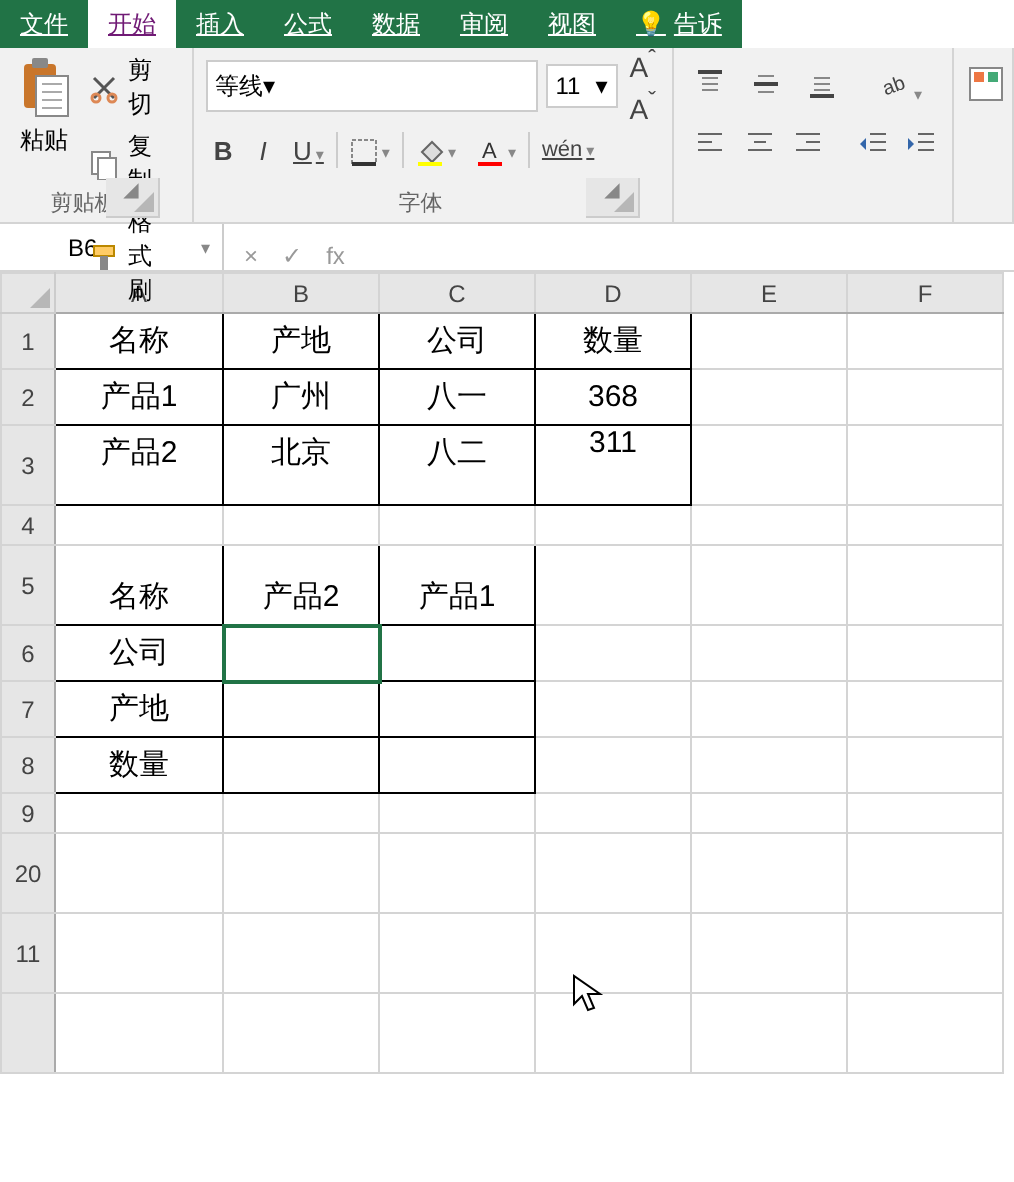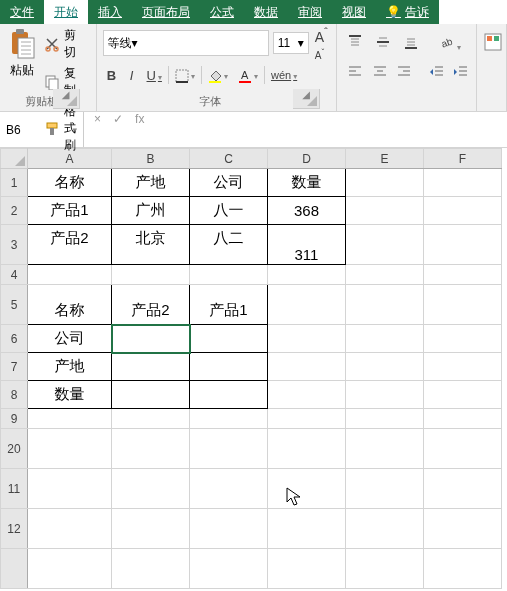--- a/index.html
+++ b/index.html
@@ -1,21 +1,21 @@
 <!DOCTYPE html>
 <html><head>
 <meta charset="utf-8">
 <style>
 * { box-sizing: border-box; margin: 0; padding: 0; font-family: "Microsoft YaHei", sans-serif; }
 body { background: #fff; font-size: 12px; color: #000; overflow: hidden; width: 507px; height: 591px; }
 
 .tabs { display: flex; background: #fff; height: 24px; }
 .tab { padding: 4px 10px; font-size: 12px; color: #fff; background: #217346; cursor: pointer; text-decoration: underline; }
 .tab.file { background: #217346; }
-.tab.active { background: #fff; color: #0f766e; }
+.tab.active { background: #fff; color: #701a75; }
 .tab.tell { display: flex; align-items: center; gap: 4px; }
 
 .ribbon { background: #f1f1f1; border-bottom: 1px solid #d4d4d4; display: flex; height: 88px; }
 .rgroup { border-right: 1px solid #d4d4d4; padding: 2px 6px 0 6px; display: flex; flex-direction: column; position: relative; }
 .rgroup .glabel { position: absolute; bottom: 2px; left: 0; right: 12px; text-align: center; font-size: 11px; color: #666; }
 .rgroup .glabel .corner { position: absolute; right: 4px; bottom: 0; font-size: 10px; color: #888; }
 
 .clip-group { width: 100px; }
 .clip-body { display: flex; gap: 4px; }
 .paste-btn { display: flex; flex-direction: column; align-items: center; gap: 2px; padding: 2px; }
@@ -23,40 +23,40 @@
 .clip-side { display: flex; flex-direction: column; gap: 2px; }
 .clip-item { display: flex; align-items: center; gap: 4px; padding: 1px 2px; font-size: 12px; }
 .clip-item svg { width: 16px; height: 16px; flex-shrink: 0; }
 
 .font-group { width: 250px; }
 .font-row1 { display: flex; gap: 4px; align-items: center; height: 26px; margin-top: 4px; }
 .font-name { flex: 1; display: flex; align-items: center; border: 1px solid #ccc; background: #fff; padding: 12px 4px; height: 22px; }
 .font-size { width: 36px; display: flex; align-items: center; border: 1px solid #ccc; background: #fff; padding: 0 4px; height: 22px; justify-content: space-between; }
 .sizeAA { display: flex; gap: 2px; flex-direction: column; }
 .sizeA { font-size: 14px; color: #444; padding: 0 2px; }
-.sizeA.small { font-size: 10px; }
+.sizeA.small { font-size: 14px; }
 .font-row2 { display: flex; gap: 2px; align-items: center; height: 26px; margin-top: 6px; }
 .fbtn { padding: 2px 4px; min-width: 18px; text-align: center; font-size: 13px; color: #444; position: relative; }
 .fbtn .dd { font-size: 8px; margin-left: 2px; color: #888; }
 .fbtn.bold { font-weight: bold; }
 .fbtn.italic { font-style: italic; }
 .fbtn.underline { text-decoration: underline; }
 .border-btn svg, .fill-btn svg, .color-btn svg { width: 14px; height: 14px; vertical-align: middle; }
 .sep { width: 1px; height: 18px; background: #ccc; }
 .wen-btn { font-size: 11px; text-decoration: underline; }
 
 .align-group { width: 140px; flex-shrink: 0; }
 .align-row { display: flex; gap: 4px; align-items: center; height: 26px; margin-top: 4px; }
 .align-btn svg { width: 16px; height: 16px; }
 .align-extra { margin-left: 8px; }
 
 .last-group { width: 30px; padding-top: 8px; }
 .last-group svg { width: 20px; height: 20px; }
 
-.fx-bar { display: flex; align-items: flex-start; border-bottom: 1px solid #d4d4d4; height: 36px; background: #fff; }
+.fx-bar { display: flex; align-items: flex-end; border-bottom: 1px solid #d4d4d4; height: 24px; background: #fff; padding-left: 28px; }
 .namebox { width: 84px; border-right: 1px solid #ccc; padding: 0 6px; height: 100%; display: flex; align-items: center; justify-content: space-between; font-size: 12px; }
 .namebox .dd { color: #888; font-size: 9px; }
 .fx-btns { display: flex; align-items: center; gap: 12px; padding: 0 10px; color: #999; }
 .fx-btns .fx { font-size: 12px; }
 .fx-input { flex: 1; padding: 0 6px; font-size: 12px; }
 
 .sheet { display: flex; height: calc(591px - 24px - 88px - 24px); overflow: hidden; }
 .sheet-body { flex: 1; }
 
 table { border-collapse: collapse; table-layout: fixed; }
@@ -79,21 +79,20 @@
 .cursor { position: absolute; left: 286px; top: 487px; pointer-events: none; }
 .cursor svg { width: 16px; height: 20px; }
 </style>
 </head>
 <body>
 
 <div class="tabs">
   <div class="tab file">文件</div>
   <div class="tab active">开始</div>
   <div class="tab">插入</div>
-  <div class="tab">页面布局</div>
   <div class="tab">公式</div>
   <div class="tab">数据</div>
   <div class="tab">审阅</div>
   <div class="tab">视图</div>
   <div class="tab tell">
     <span>💡</span>
     <span>告诉</span>
   </div>
 </div>
 
@@ -296,21 +295,21 @@
         <td class="cell thin-b">八一</td>
         <td class="cell thin-b b-right">368</td>
         <td class="cell"></td>
         <td class="cell"></td>
       </tr>
       <tr>
         <th class="rowh tall">3</th>
         <td class="cell tall thin-b b-left b-bot" style="vertical-align:top;padding-top:4px">产品2</td>
         <td class="cell tall thin-b b-bot" style="vertical-align:top;padding-top:4px">北京</td>
         <td class="cell tall thin-b b-bot" style="vertical-align:top;padding-top:4px">八二</td>
-        <td class="cell tall thin-b b-right b-bot" style="vertical-align:top;padding-top:21px">311</td>
+        <td class="cell tall thin-b b-right b-bot" style="vertical-align:top;padding-top:0">311</td>
         <td class="cell tall"></td>
         <td class="cell tall"></td>
       </tr>
       <tr class="srow">
         <th class="rowh">4</th>
         <td class="cell"></td>
         <td class="cell"></td>
         <td class="cell"></td>
         <td class="cell"></td>
         <td class="cell"></td>
@@ -373,29 +372,20 @@
       <tr>
         <th class="rowh tall">11</th>
         <td class="cell tall"></td>
             <td class="cell tall"></td>
             <td class="cell tall"></td>
             <td class="cell tall"></td>
             <td class="cell tall"></td>
             <td class="cell tall"></td>
       </tr>
       <tr>
-        <th class="rowh tall">12</th>
-        <td class="cell tall"></td>
-            <td class="cell tall"></td>
-            <td class="cell tall"></td>
-            <td class="cell tall"></td>
-            <td class="cell tall"></td>
-            <td class="cell tall"></td>
-      </tr>
-      <tr>
         <th class="rowh tall"></th>
         <td class="cell tall"></td>
             <td class="cell tall"></td>
             <td class="cell tall"></td>
             <td class="cell tall"></td>
             <td class="cell tall"></td>
             <td class="cell tall"></td>
       </tr>
     </tbody>
       </table>

